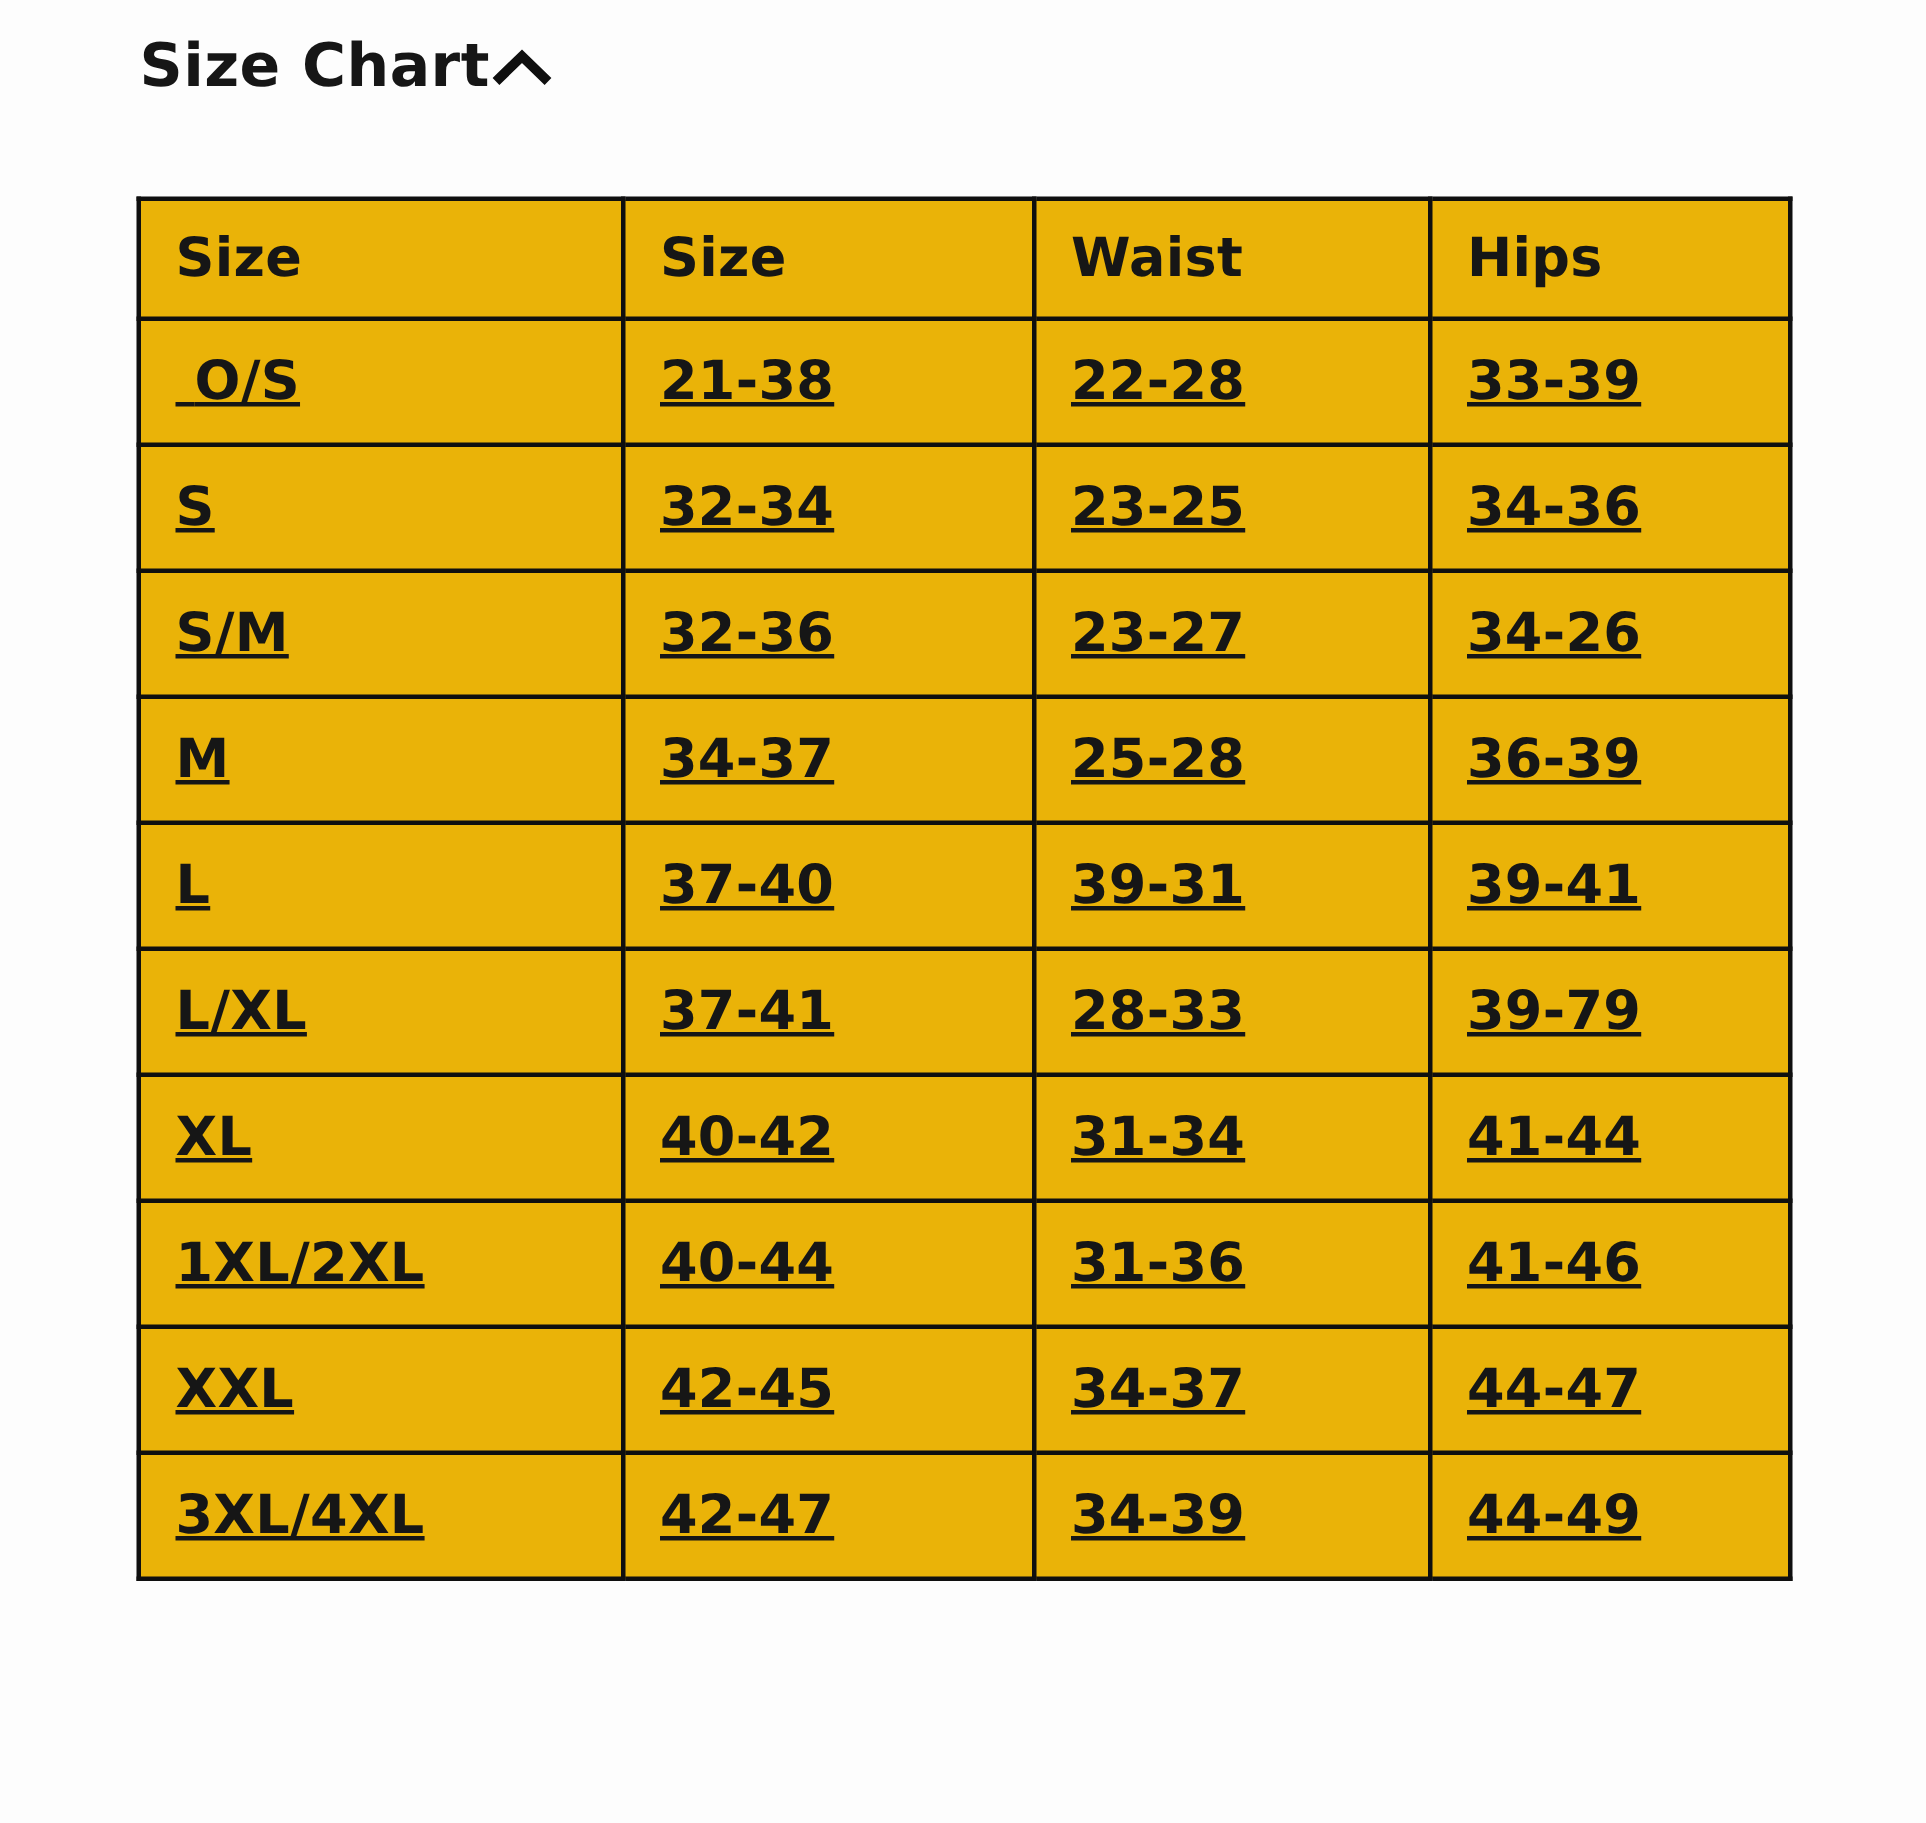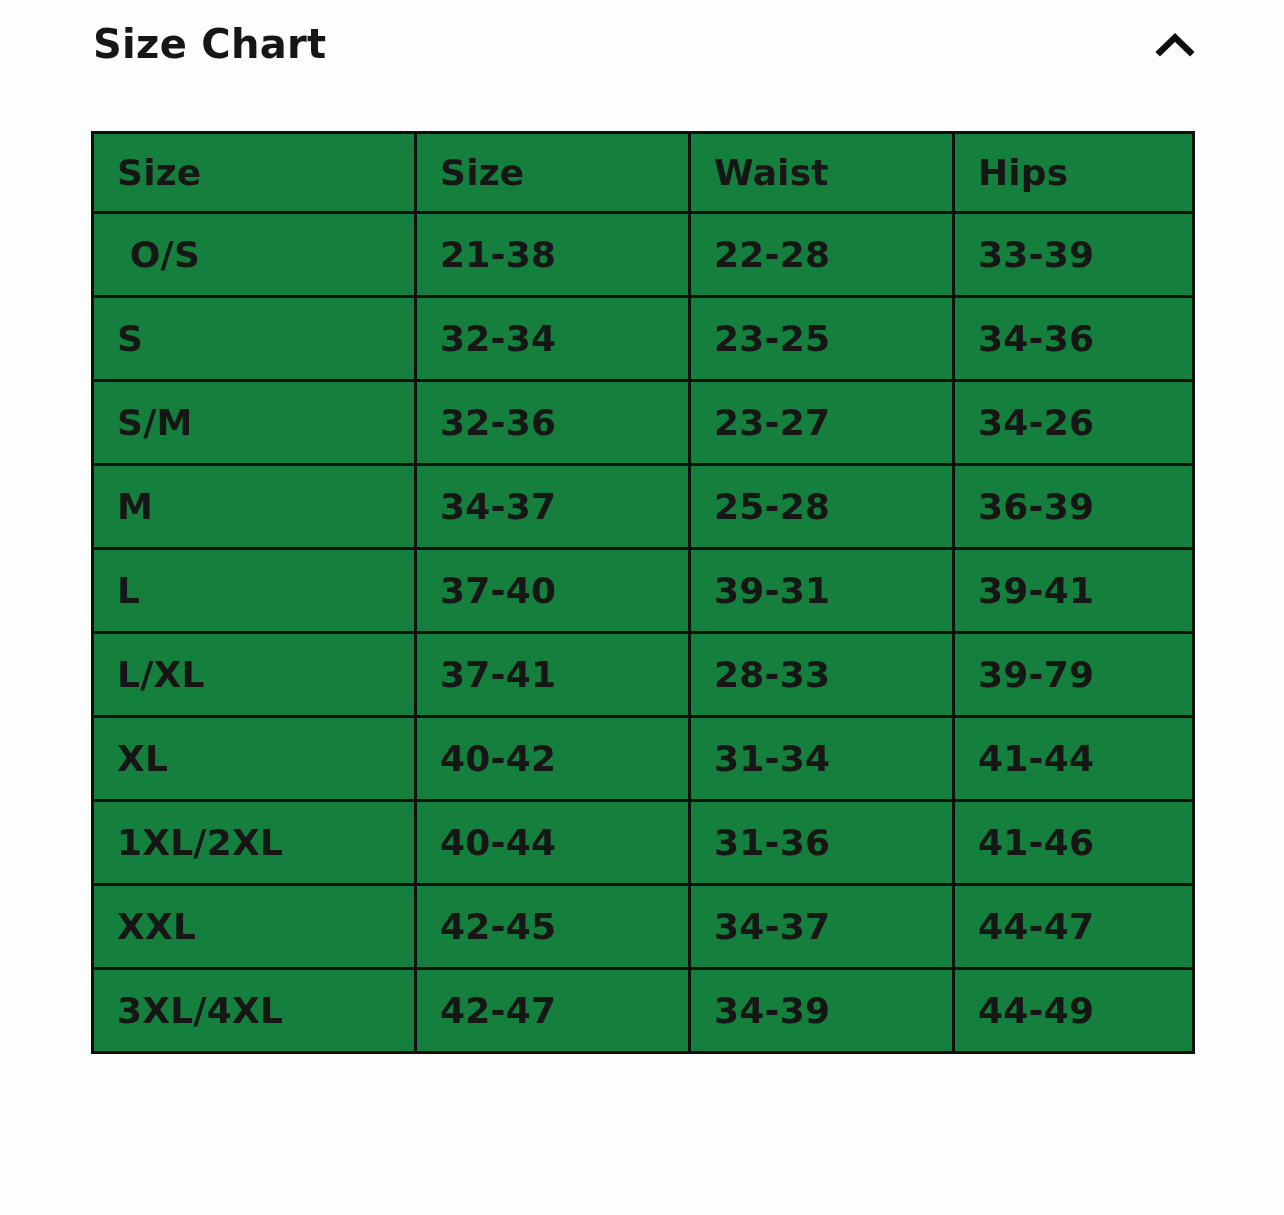--- a/index.html
+++ b/index.html
@@ -22,21 +22,20 @@
     background: var(--bg);
   }
   .section-header {
     position: absolute;
     left: 93px;
     right: 88px;
     top: 18px;
     height: 52px;
     display: flex;
     align-items: center;
-    justify-content: space-between;
     cursor: pointer;
   }
   .section-title {
     font-size: 40px;
     font-weight: 700;
     color: var(--text);
     letter-spacing: 0.3px;
     line-height: 1.2;
   }
   .chevron { display: flex; align-items: center; }
@@ -51,25 +50,25 @@
   }
   table.size-chart th,
   table.size-chart td {
     border: 3px solid var(--border);
     font-weight: 700;
     color: var(--text);
     vertical-align: middle;
     text-align: left;
     font-size: 36px;
     padding: 0 6px 0 23px;
-    background: #15803d;
+    background: #eab308;
     letter-spacing: 0.2px;
   }
   table.size-chart th { height: 80px; }
-  table.size-chart td { height: 84px; }
+  table.size-chart td { height: 84px; text-decoration: underline; }
   .col-size { white-space: pre-wrap; }
 </style>
 </head>
 <body>
 
 <div class="page">
 
   <div class="section-header">
     <div class="section-title">Size Chart</div>
     <div class="chevron">

